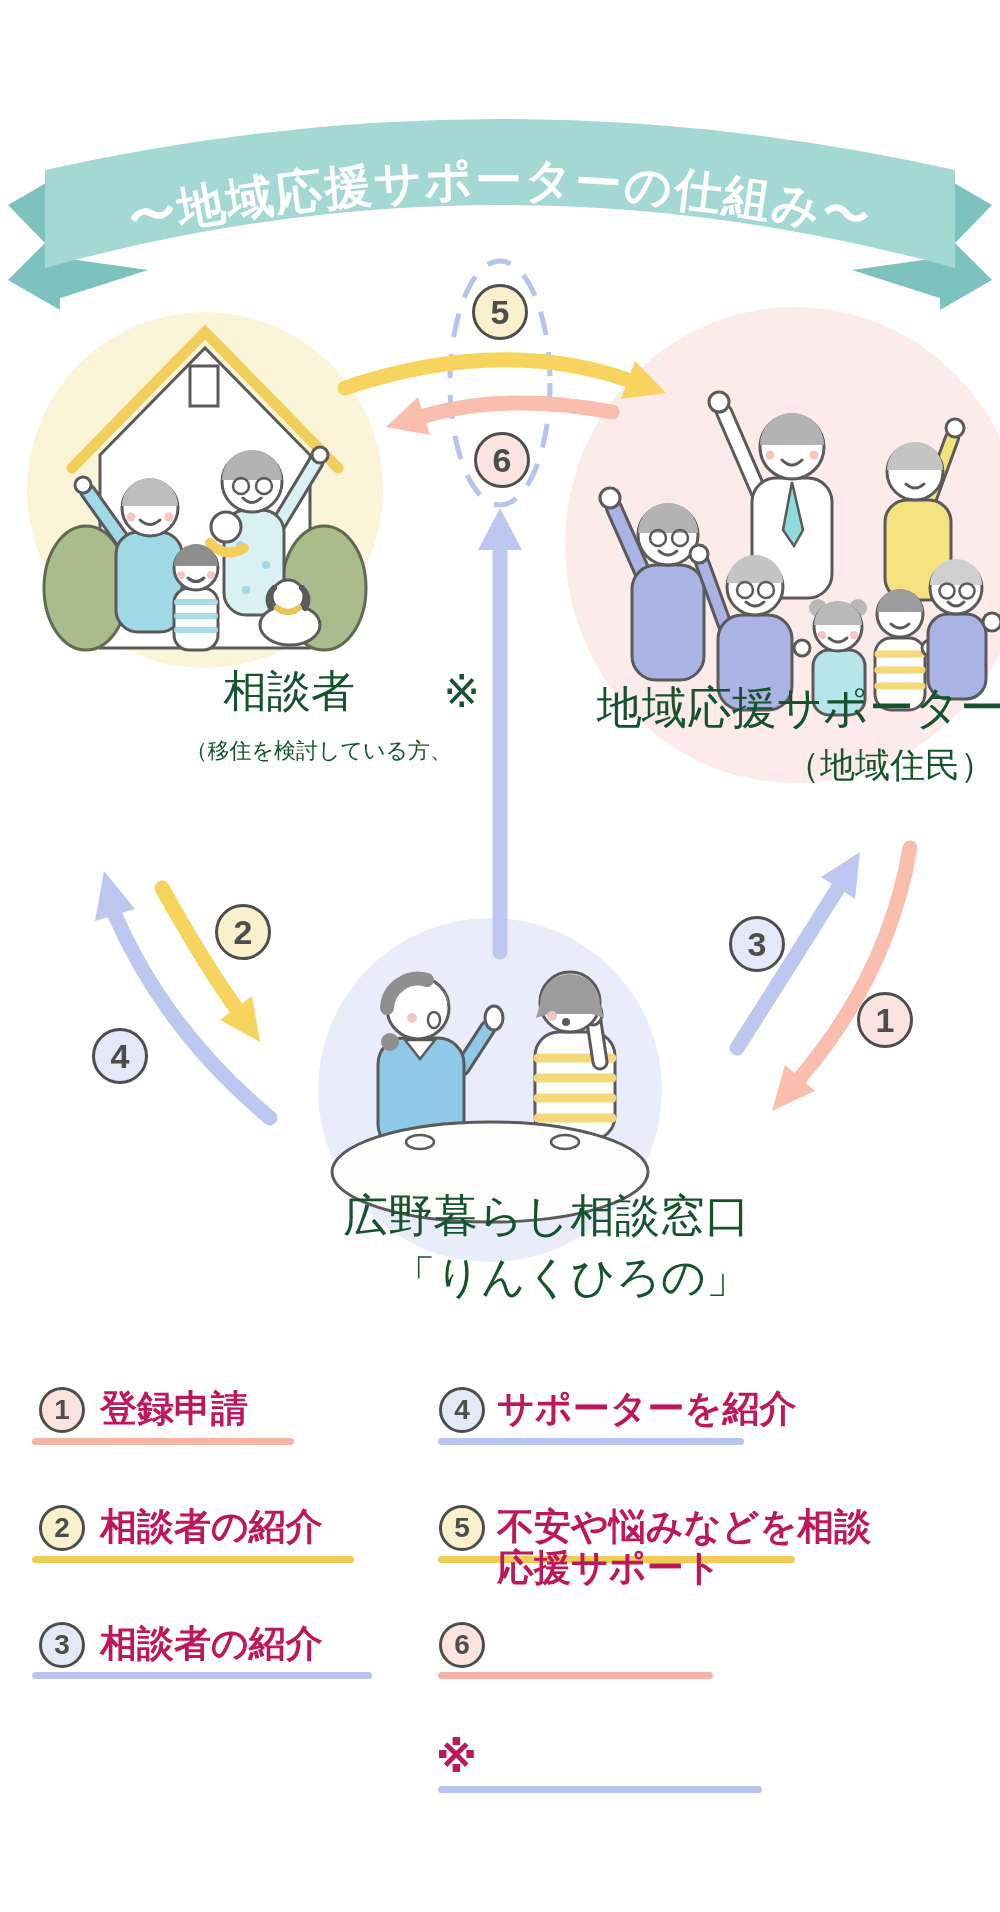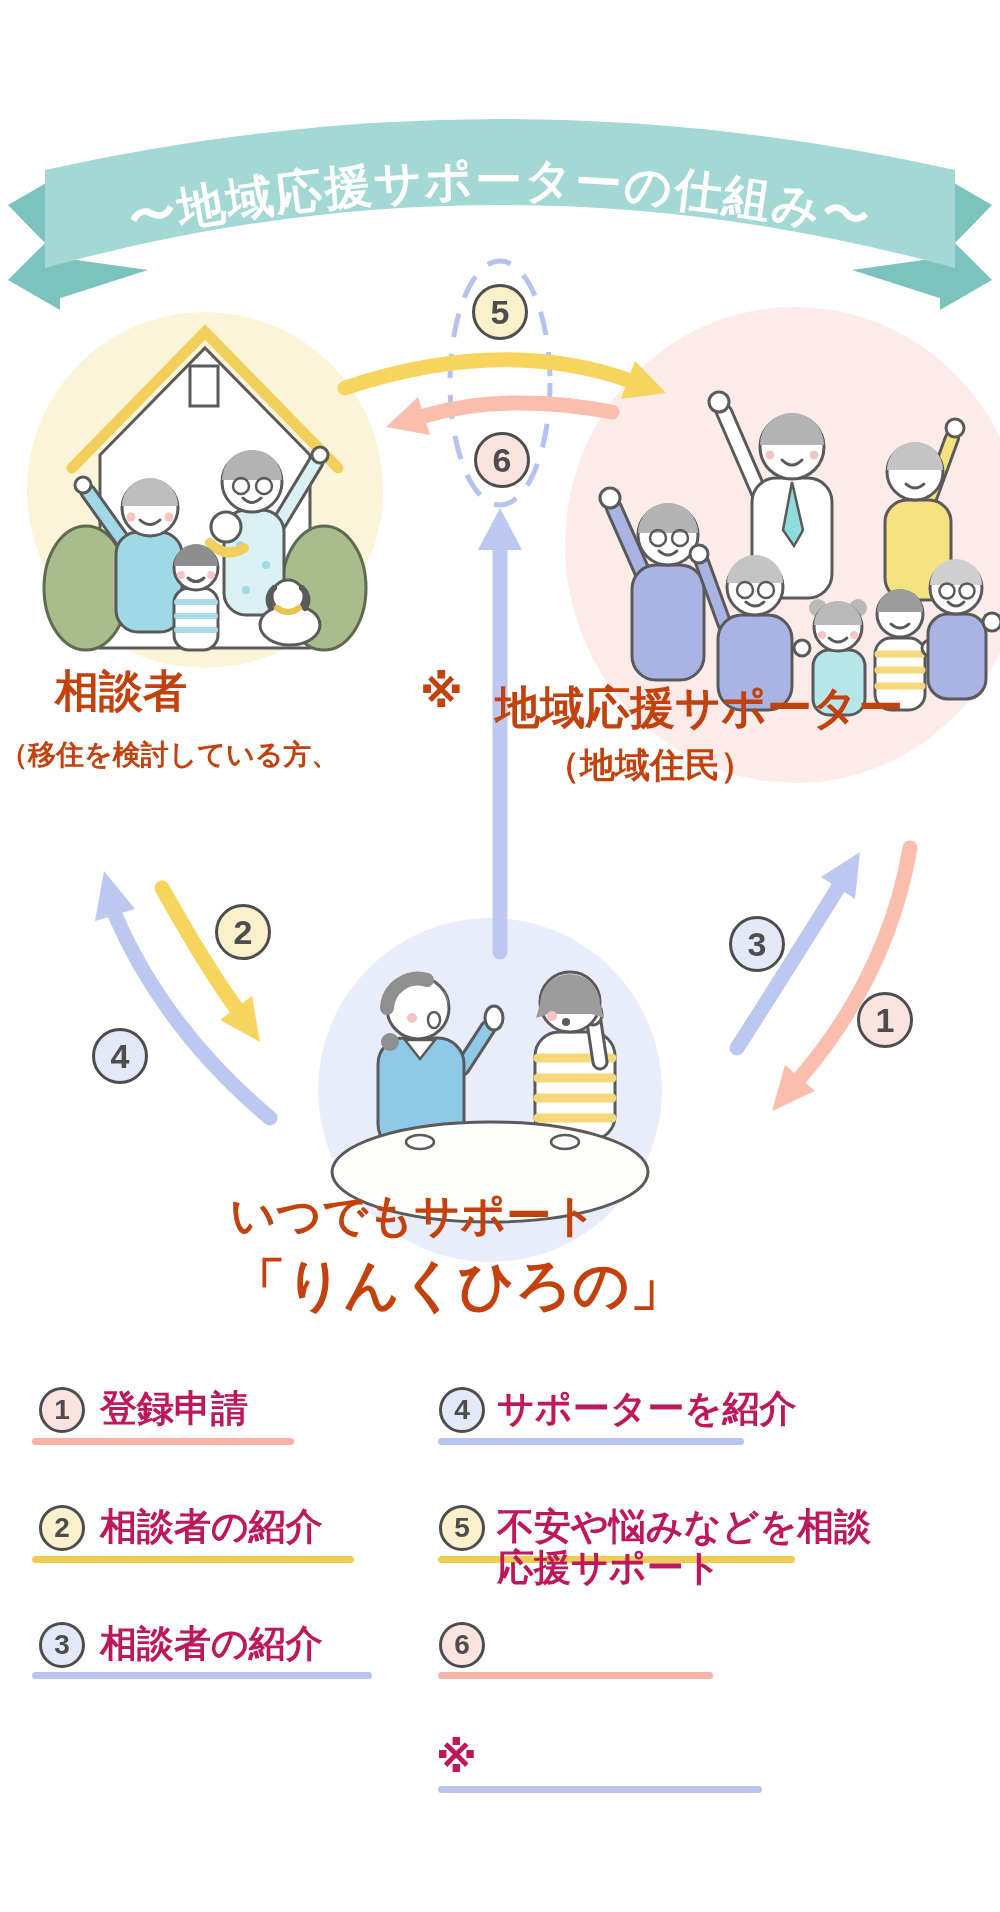--- a/index.html
+++ b/index.html
@@ -1,19 +1,19 @@
 <!DOCTYPE html>
 <html><head>
 <meta charset="utf-8">
 <style>
   html,body{margin:0;padding:0;background:#fff;}
   .page{position:relative;width:1000px;height:1912px;background:#ffffff;overflow:hidden;
         font-family:"Liberation Sans","DejaVu Sans",sans-serif;color:#4f4f4f;}
   .scene{position:absolute;left:0;top:0;}
-  .lbl{position:absolute;font-weight:bold;color:#c2410c;text-align:left;white-space:nowrap;}
+  .lbl{position:absolute;font-weight:normal;color:#14532d;text-align:right;white-space:nowrap;}
   .badge{position:absolute;border:3px solid #4d4d4d;border-radius:50%;box-sizing:border-box;
          display:flex;align-items:center;justify-content:center;font-weight:bold;color:#4d4d4d;
          background:#fff;line-height:1;}
   .badge-lg{width:56px;height:56px;font-size:34px;}
   .badge-sm{width:46px;height:46px;font-size:28px;}
   .fill-cream{background:#faf0cc;}
   .fill-pink{background:#fbe3e0;}
   .fill-peri{background:#e4e9f9;}
   .legend-label{position:absolute;font-weight:bold;font-size:37px;line-height:42px;color:#be185d;white-space:nowrap;}
   .ul{position:absolute;height:7px;border-radius:4px;}
@@ -230,29 +230,29 @@
   </svg>
 
   <div class="badge badge-lg fill-cream" style="left:472px;top:284px">5</div>
   <div class="badge badge-lg fill-pink" style="left:474px;top:432px">6</div>
   <div class="badge badge-lg fill-cream" style="left:215px;top:904px">2</div>
   <div class="badge badge-lg fill-peri" style="left:92px;top:1028px">4</div>
   <div class="badge badge-lg fill-peri" style="left:729px;top:916px">3</div>
   <div class="badge badge-lg fill-pink" style="left:857px;top:992px">1</div>
 
   <div class="lbl" style="left:55px;top:662px;width:300px;font-size:44px;">相談者</div>
-  <div class="lbl" style="left:0px;top:736px;width:452px;font-size:28px;">（移住を検討している方、</div>
+  <div class="lbl" style="left:0px;top:736px;width:452px;font-size:22px;">（移住を検討している方、</div>
 
   <div class="lbl" style="left:420px;top:666px;width:60px;font-size:44px;">※</div>
 
   <div class="lbl" style="left:495px;top:678px;width:510px;font-size:45px;">地域応援サポーター</div>
   <div class="lbl" style="left:545px;top:742px;width:450px;font-size:35px;">（地域住民）</div>
 
-  <div class="lbl" style="left:230px;top:1186px;width:520px;font-size:45px;">いつでもサポート</div>
-  <div class="lbl" style="left:230px;top:1248px;width:520px;font-size:56px;">「りんくひろの」</div>
+  <div class="lbl" style="left:230px;top:1186px;width:520px;font-size:45px;">広野暮らし相談窓口</div>
+  <div class="lbl" style="left:230px;top:1248px;width:520px;font-size:44px;">「りんくひろの」</div>
 
   <div class="badge badge-sm fill-pink" style="left:39px;top:1387px">1</div>
   <div class="legend-label" style="left:100px;top:1388px">登録申請</div>
   <div class="ul ul-pink" style="left:32px;top:1438px;width:262px"></div>
 
   <div class="badge badge-sm fill-cream" style="left:39px;top:1505px">2</div>
   <div class="legend-label" style="left:100px;top:1506px">相談者の紹介</div>
   <div class="ul ul-yellow" style="left:32px;top:1556px;width:322px"></div>
 
   <div class="badge badge-sm fill-peri" style="left:39px;top:1622px">3</div>

